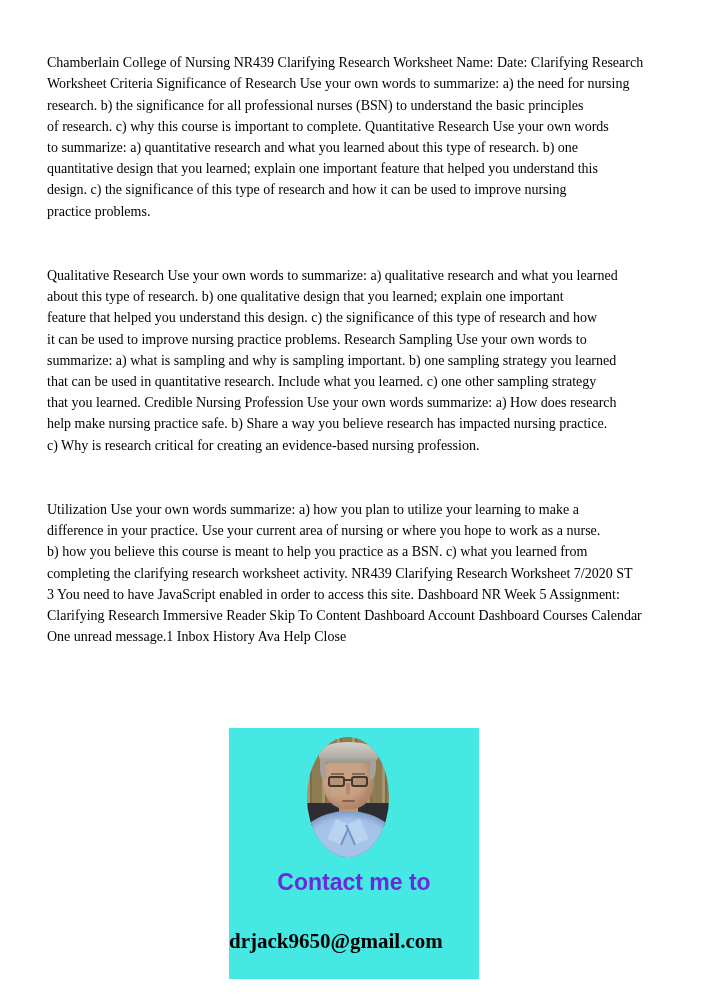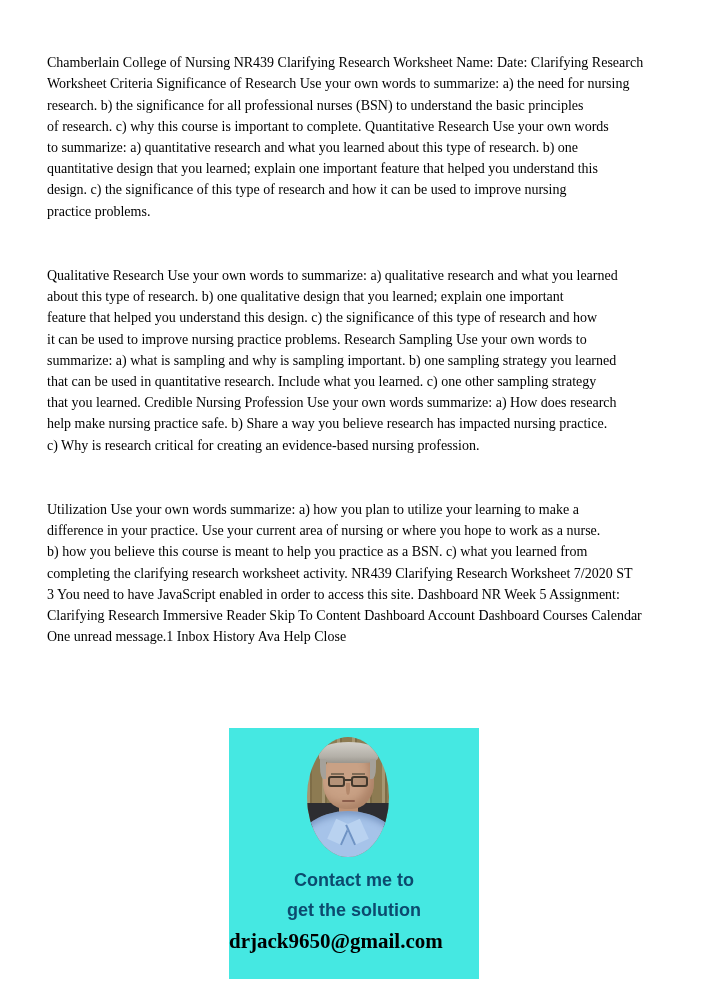--- a/index.html
+++ b/index.html
@@ -24,22 +24,22 @@
     position: absolute;
     left: 229px; top: 728px;
     width: 250px; height: 251px;
     background: #45e8e2;
   }
   .banner-line {
     position: absolute; left: 0; width: 100%;
     text-align: center;
     font-family: "Liberation Sans", sans-serif;
     font-weight: 700;
-    font-size: 18px;
-    color: #0c4a6e;
+    font-size: 23px;
+    color: #6d28d9;
     line-height: 1;
   }
   .banner-line.l1 { top: 143px; }
   .banner-line.l2 { top: 173px; }
   .banner-email {
     position: absolute; left: 0; top: 203px; width: 100%;
     text-align: left;
     font-family: "Liberation Serif", serif;
     font-weight: 700;
     font-size: 21px;
@@ -139,15 +139,14 @@
     <div class="ph-hair-side-r"></div>
     <div class="ph-brow-l"></div>
     <div class="ph-brow-r"></div>
     <div class="ph-lens-l"></div>
     <div class="ph-lens-r"></div>
     <div class="ph-bridge"></div>
     <div class="ph-nose"></div>
     <div class="ph-mouth"></div>
   </div>
   <div class="banner-line l1">Contact me to</div>
-  <div class="banner-line l2">get the solution</div>
   <div class="banner-email">drjack9650@gmail.com</div>
 </div>
 
 </body></html>

